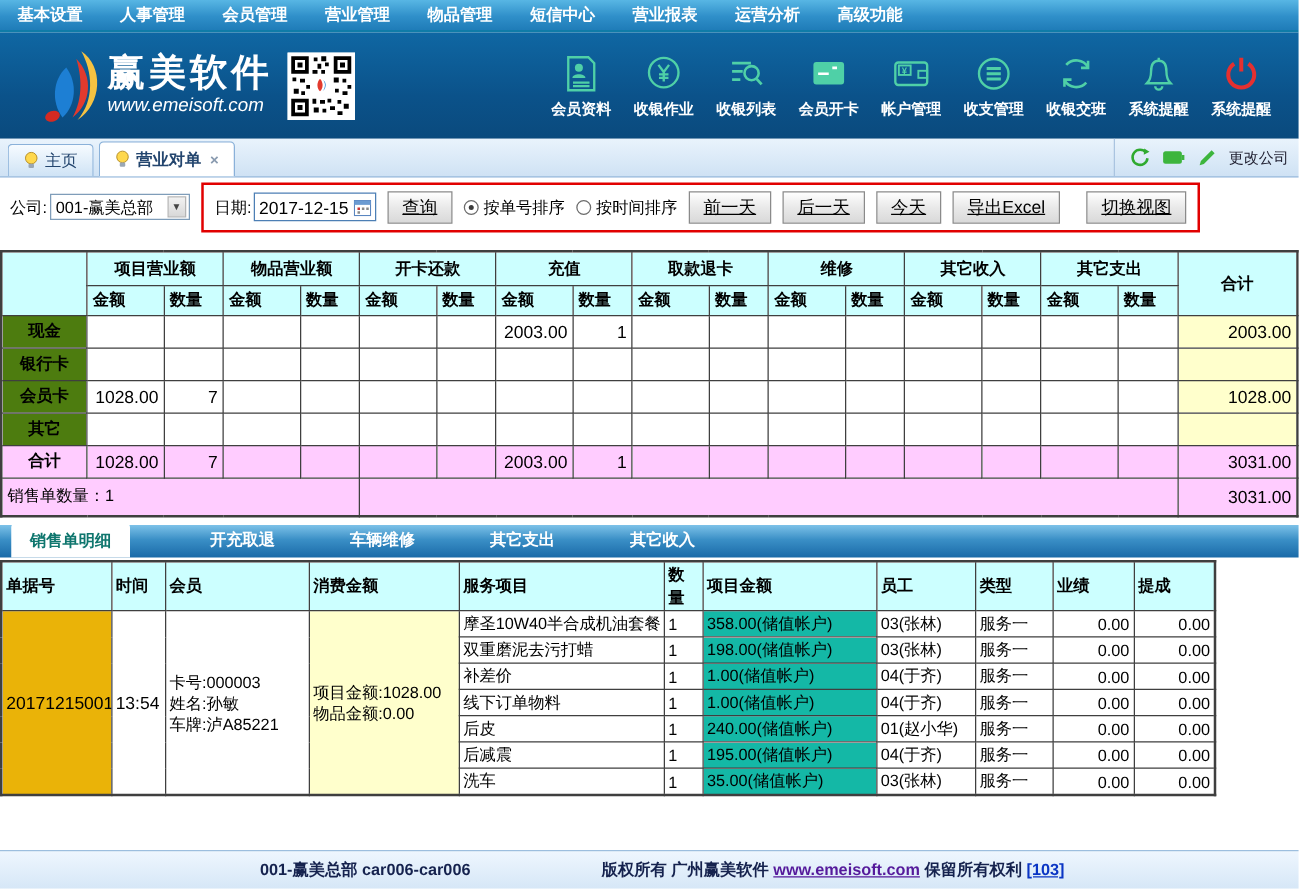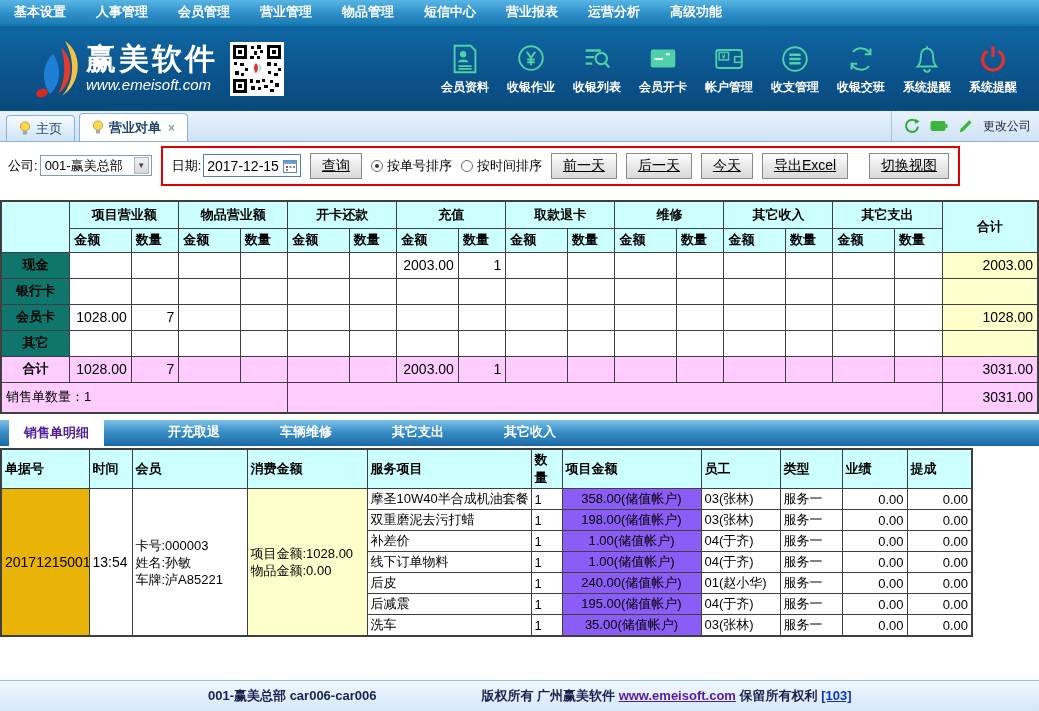--- a/index.html
+++ b/index.html
@@ -54,44 +54,44 @@
   .radio { width:12px; height:12px; border-radius:50%; border:1px solid #6b6b6b; background:#fff; position:relative; display:inline-block; }
   .radio.checked::after { content:""; position:absolute; left:3px; top:3px; width:4px; height:4px; background:#3a3a3a; border-radius:50%; }
   .gap14 { margin-left:12px; }
 
   
   .sum-table { border-collapse:collapse; table-layout:fixed; width:1039px; font-size:13px; margin-top:11px; }
   .sum-table th, .sum-table td { border:1px solid #3f3f3f; padding:1px 4px; overflow:hidden; white-space:nowrap; }
   .sum-table { border:2px solid #3f3f3f; }
   .sum-table .hdr { background:#ccffff; font-weight:bold; text-align:center; height:27px; font-size:13px; }
   .sum-table .sub { background:#ccffff; font-weight:bold; text-align:left; height:24px; }
-  .sum-table .rowlbl { background:#0f766e; font-weight:bold; text-align:center; height:26px; }
+  .sum-table .rowlbl { background:#4d7c0f; font-weight:bold; text-align:center; height:26px; }
   .sum-table td.num { text-align:right; background:#fff; font-size:14px; }
   .sum-table td.tot { text-align:right; background:#ffffcc; font-size:14px; }
   .sum-table tr.pinkrow td, .sum-table tr.pinkrow th { background:#ffccff; }
   .sum-table tr.footrow td { background:#ffccff; height:31px; font-size:13px; }
   .sum-table tr.footrow td.tot { text-align:right; font-size:14px; }
 
   
   .dtabs { height:26px; margin-top:6px; background:linear-gradient(180deg,#7dc2e8 0%,#3a8fc6 45%,#1a6aa8 100%);
     display:flex; align-items:flex-end; }
-  .dtab-active { background:#fff; color:#4c1d95; font-weight:bold; font-size:13px; padding:5px 15px 4px 15px;
+  .dtab-active { background:#fff; color:#0f766e; font-weight:bold; font-size:13px; padding:5px 15px 4px 15px;
     margin-left:9px; border-radius:3px 3px 0 0; cursor:pointer; }
   .dtab { color:#fff; font-weight:bold; font-size:13px; width:112px; text-align:center; padding-bottom:5px; cursor:pointer; }
 
   
   .det-table { border-collapse:collapse; table-layout:fixed; width:971px; font-size:13px; margin-top:2px; border:2px solid #3f3f3f; }
   .det-table th, .det-table td { border:1px solid #3f3f3f; padding:1px 3px; overflow:hidden; }
   .det-table th { background:#ccffff; font-weight:bold; text-align:left; height:31px; font-size:13px; }
   .det-table td { height:19px; white-space:nowrap; }
   .det-table .ordercell { background:#eab308; font-size:14px; }
   .det-table .timecell { font-size:14px; }
   .det-table .membercell { line-height:17px; }
   .det-table .amountcell { background:#ffffcc; line-height:17px; }
-  .det-table .yc { background:#8b5cf6;text-align:center; }
+  .det-table .yc { background:#14b8a6; }
   .det-table .nr { text-align:right; font-size:13px; }
 
   
   .footer { position:absolute; bottom:0; left:0; width:1039px; height:31px;
     background:linear-gradient(180deg,#eef6fe,#d6e7f7); border-top:1px solid #9cbede;
     display:flex; align-items:center; font-size:13px; font-weight:bold; color:#15224e; }
   .footer .fleft { margin-left:208px; white-space:nowrap; }
   .footer .fright { margin-left:105px; white-space:nowrap; }
   .footer a { cursor:pointer; }
   .link-main { color:#551a9b; text-decoration:underline; }

